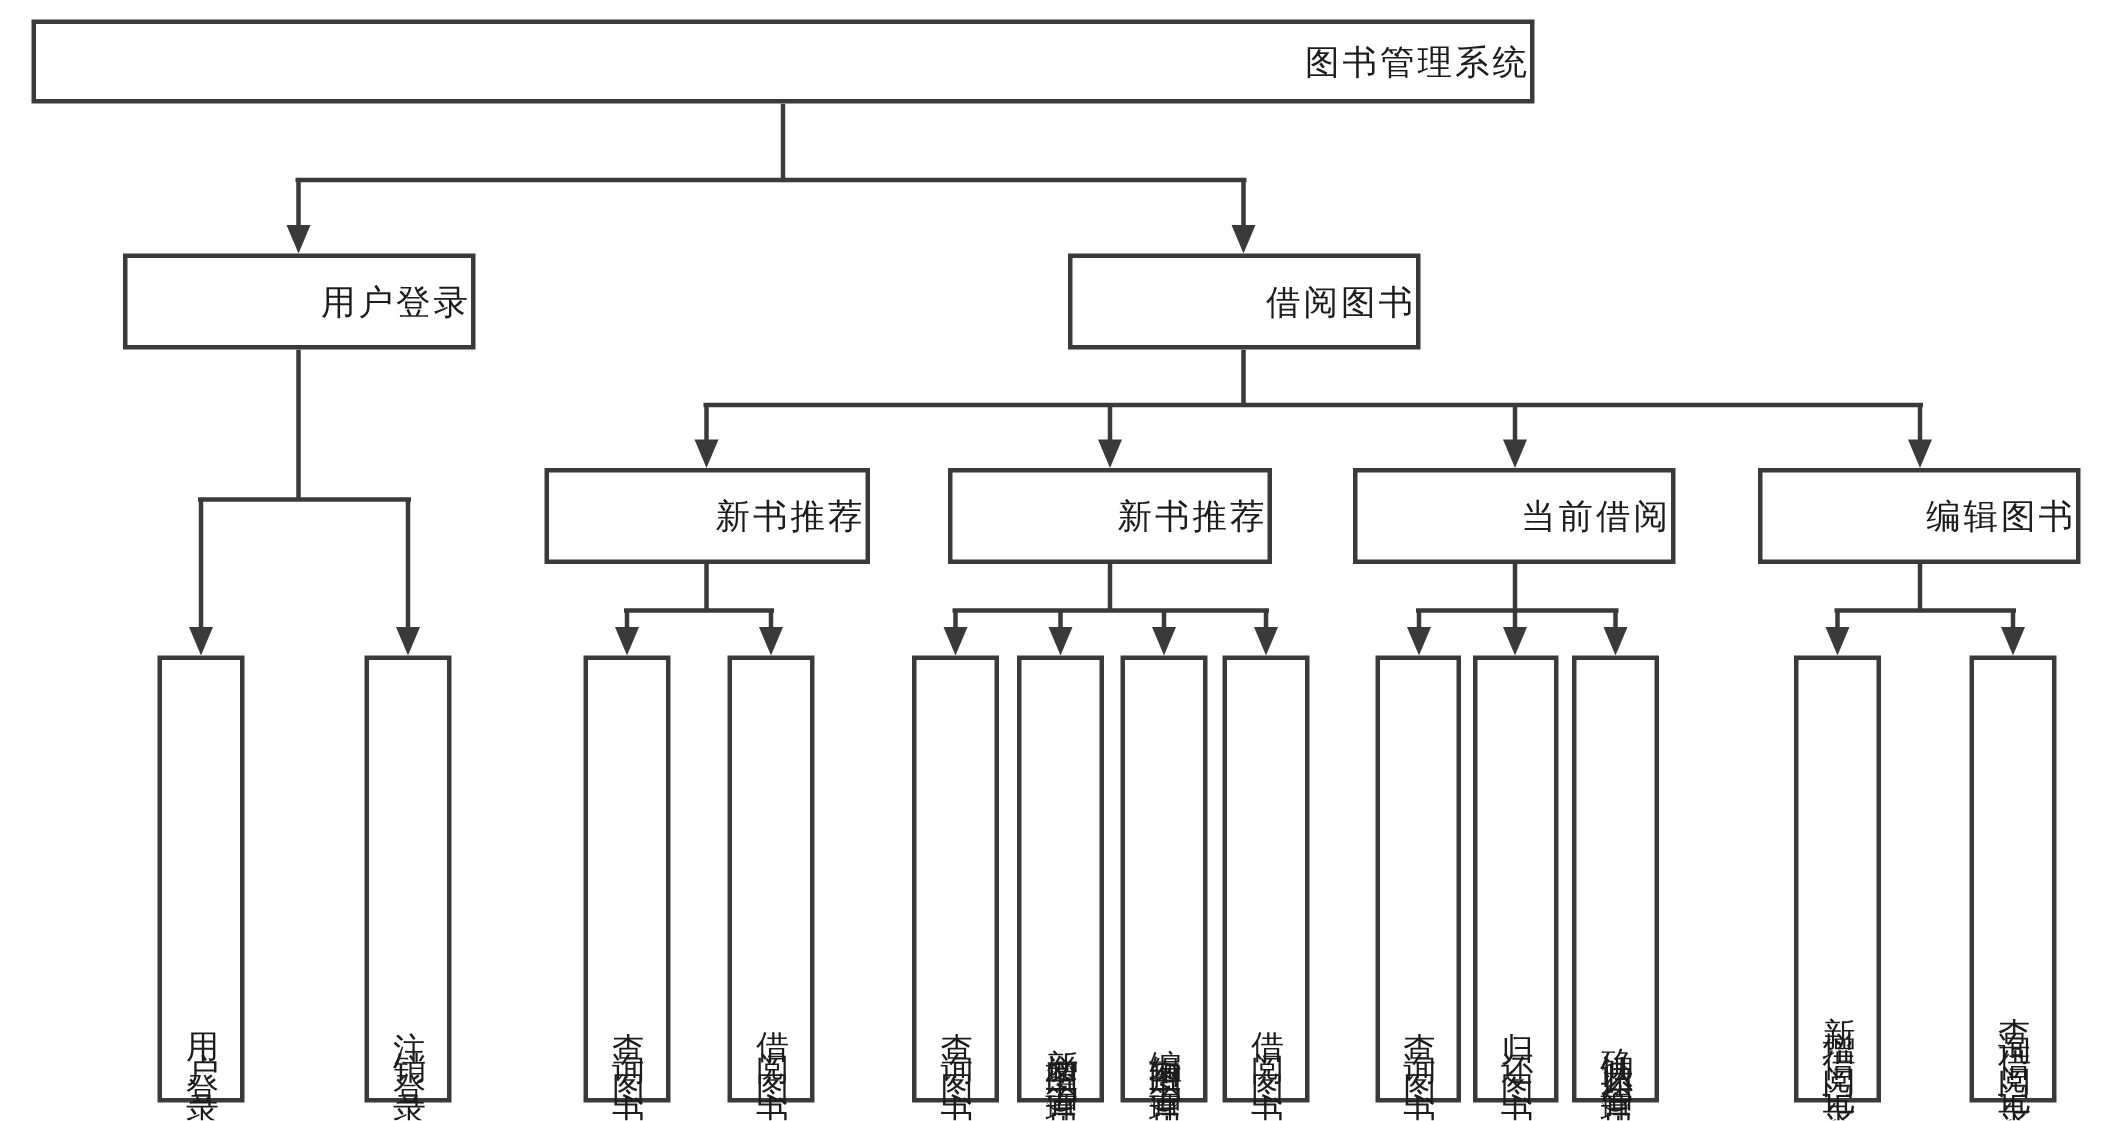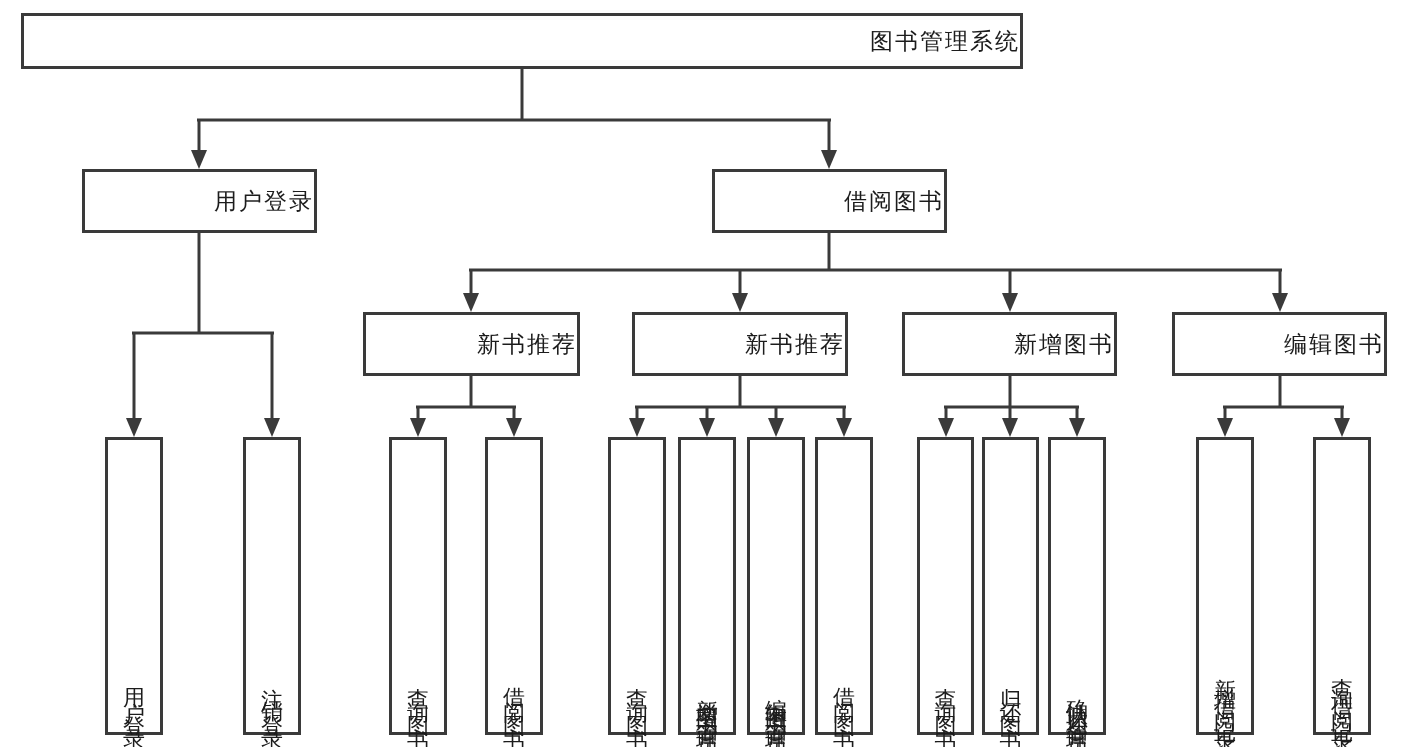--- a/index.html
+++ b/index.html
@@ -135,21 +135,21 @@
     <span>借阅图书</span>
   </div>
 
   <div class="box hbox" style="left:363px; top:312px; width:217px; height:64px">
     <span>新书推荐</span>
   </div>
   <div class="box hbox" style="left:632px; top:312px; width:216px; height:64px">
     <span>新书推荐</span>
   </div>
   <div class="box hbox" style="left:902px; top:312px; width:215px; height:64px">
-    <span>新增图书</span>
+    <span>当前借阅</span>
   </div>
   <div class="box hbox" style="left:1172px; top:312px; width:215px; height:64px">
     <span>编辑图书</span>
   </div>
 
   <div class="box vbox sp-l" style="left:105px; top:437px; width:58px; height:298px">
     <span>用户登录</span>
   </div>
   <div class="box vbox sp-l" style="left:243px; top:437px; width:58px; height:298px">
     <span>注销登录</span>

